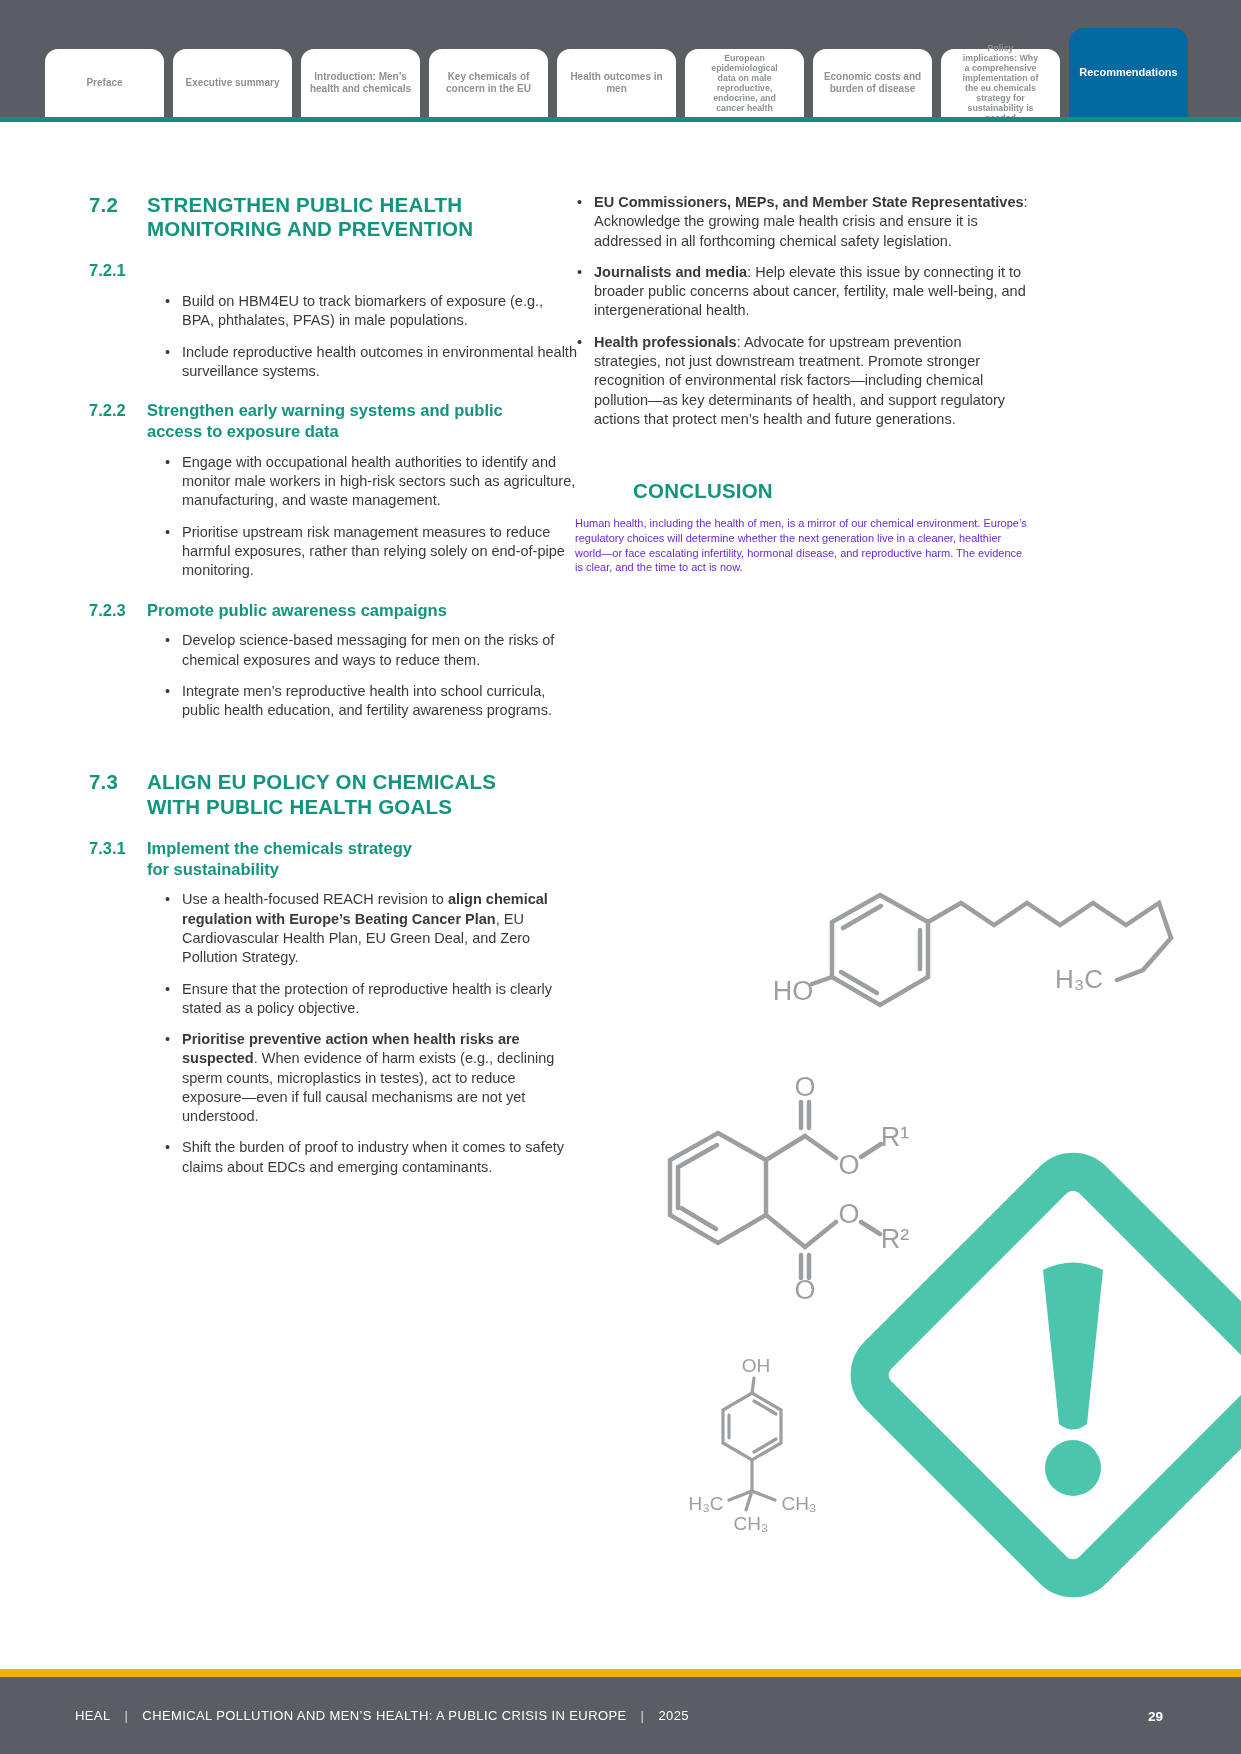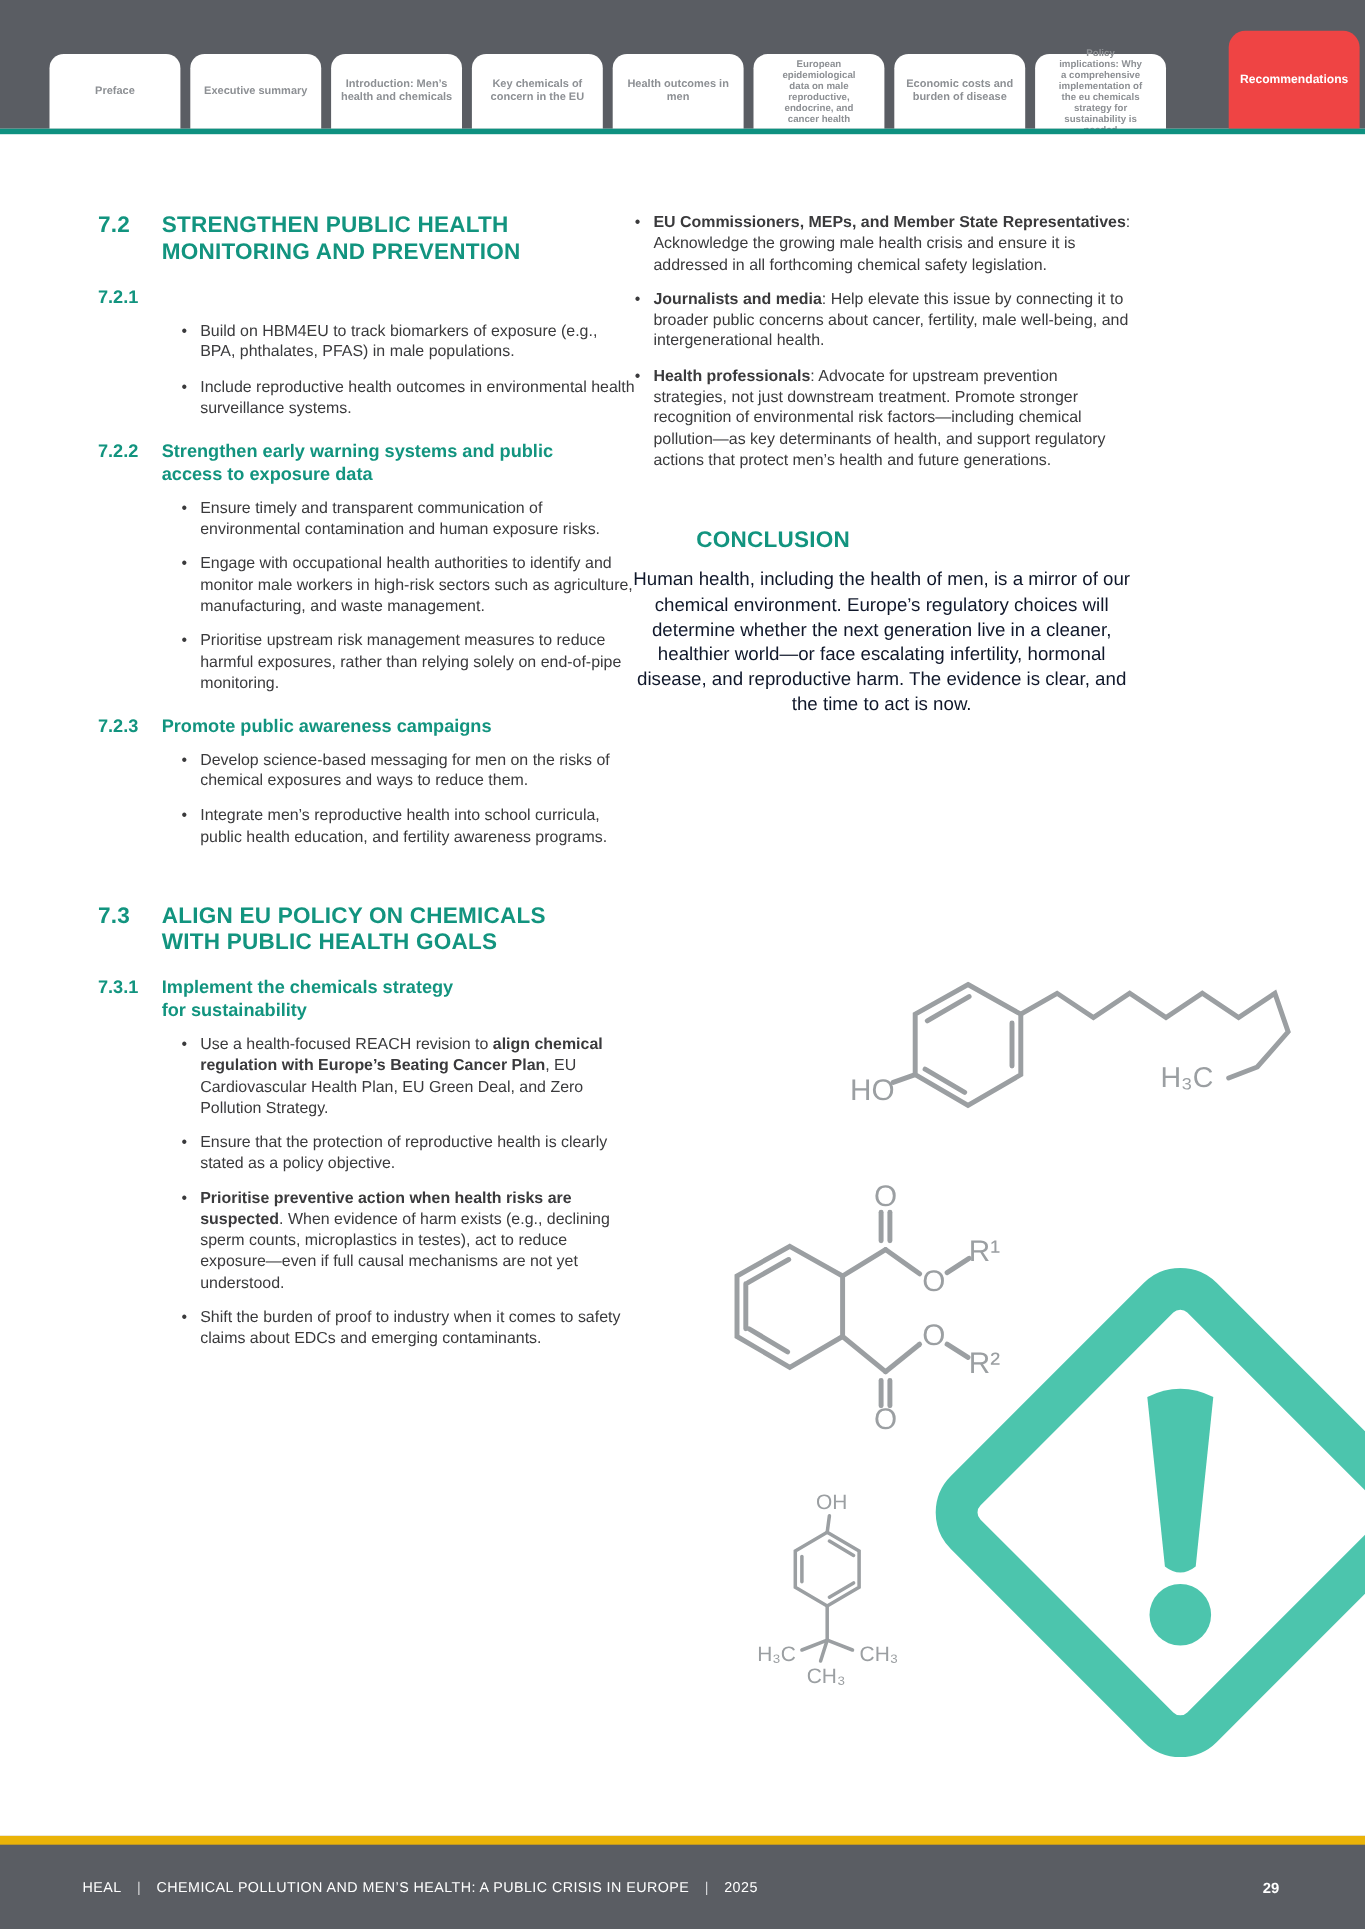--- a/index.html
+++ b/index.html
@@ -7,21 +7,21 @@
         font-family:"Liberation Sans",sans-serif;margin:0 auto;}
 
   
   .topnav{position:absolute;top:0;left:0;right:0;height:117px;background:#5a5d63;}
   .navline{position:absolute;top:117px;left:0;right:0;height:5px;background:#0e9180;}
   .tabs{position:absolute;left:45px;right:38px;top:0;height:117px;display:flex;gap:9px;align-items:flex-end;}
   .tab{width:119px;height:68px;background:#ffffff;border-radius:13px 13px 0 0;color:#8d9094;
        font-size:10px;font-weight:bold;line-height:1.22;display:flex;align-items:center;justify-content:center;
        text-align:center;padding:4px 7px;box-sizing:border-box;flex:0 0 auto;}
   .tab.small{font-size:8.8px;line-height:1.15;padding:3px 21px;}
-  .tab.active{height:89px;background:#ef4444;color:#ffffff;font-size:11px;border-radius:15px 15px 0 0;margin-left:48px;}
+  .tab.active{height:89px;background:#0369a1;color:#ffffff;font-size:11px;border-radius:15px 15px 0 0;}
 
   
   .col{position:absolute;top:193px;}
   .col-left{left:75px;width:489px;margin-left:14px;}
   .col-right{left:575px;width:453px;}
 
   .hrow{display:grid;grid-template-columns:58px 1fr;align-items:start;}
   .h1 .num,.h1 .ttl{color:#12947f;font-weight:bold;font-size:20.5px;line-height:1.18;letter-spacing:.2px;}
   .h1 .ttl{white-space:pre-line;}
   .h1{margin:0 0 13px 0;}
@@ -29,21 +29,21 @@
   .h2 .num,.h2 .ttl{color:#12947f;font-weight:bold;font-size:16.5px;line-height:1.26;}
   .h2 .ttl{white-space:pre-line;}
   .gap-lg{margin-top:50px;}
 
   .bullets-left{padding-left:76px;}
   .bullets-right{padding-left:2px;}
   .bullet{position:relative;padding-left:17px;margin:0 0 12px 0;font-size:14.5px;line-height:1.33;color:#3a3a3c;}
   .bullet::before{content:"•";position:absolute;left:0;top:0;color:#3a3a3c;}
   .bullet .b{font-weight:bold;}
 
-  .para{font-size:17px;line-height:1.33;color:#0f172a;margin:12px 0 0 0;text-align:center;}
+  .para{font-size:11px;line-height:1.33;color:#6d28d9;margin:12px 0 0 0;}
 
   
   .art{position:absolute;}
   .mol text{fill:#9b9fa2;font-family:"Liberation Sans",sans-serif;}
   .mol line,.mol polyline,.mol polygon{stroke:#9b9fa2;fill:none;stroke-width:4.5;stroke-linecap:round;}
   .mol.thin line,.mol.thin polyline,.mol.thin polygon{stroke-width:3.2;}
 
   
   .footer{position:absolute;left:0;right:0;bottom:0;height:77px;background:#5a5d63;border-top:8px solid #eab308;
           box-sizing:content-box;}
@@ -87,21 +87,20 @@
       <div class="bullet"><span>Build on HBM4EU to track biomarkers of exposure (e.g., BPA, phthalates, PFAS) in male populations.</span></div>
       <div class="bullet"><span>Include reproductive health outcomes in environmental health surveillance systems.</span></div>
     </div>
 
     <div class="hrow h2">
       <span class="num">7.2.2</span>
       <span class="ttl">Strengthen early warning systems and public
 access to exposure data</span>
     </div>
     <div class="bullets-left">
-      <div class="bullet"><span>Ensure timely and transparent communication of environmental contamination and human exposure risks.</span></div>
       <div class="bullet"><span>Engage with occupational health authorities to identify and monitor male workers in high-risk sectors such as agriculture, manufacturing, and waste management.</span></div>
       <div class="bullet"><span>Prioritise upstream risk management measures to reduce harmful exposures, rather than relying solely on end-of-pipe monitoring.</span></div>
     </div>
 
     <div class="hrow h2">
       <span class="num">7.2.3</span>
       <span class="ttl">Promote public awareness campaigns</span>
     </div>
     <div class="bullets-left">
       <div class="bullet"><span>Develop science-based messaging for men on the risks of chemical exposures and ways to reduce them.</span></div>

